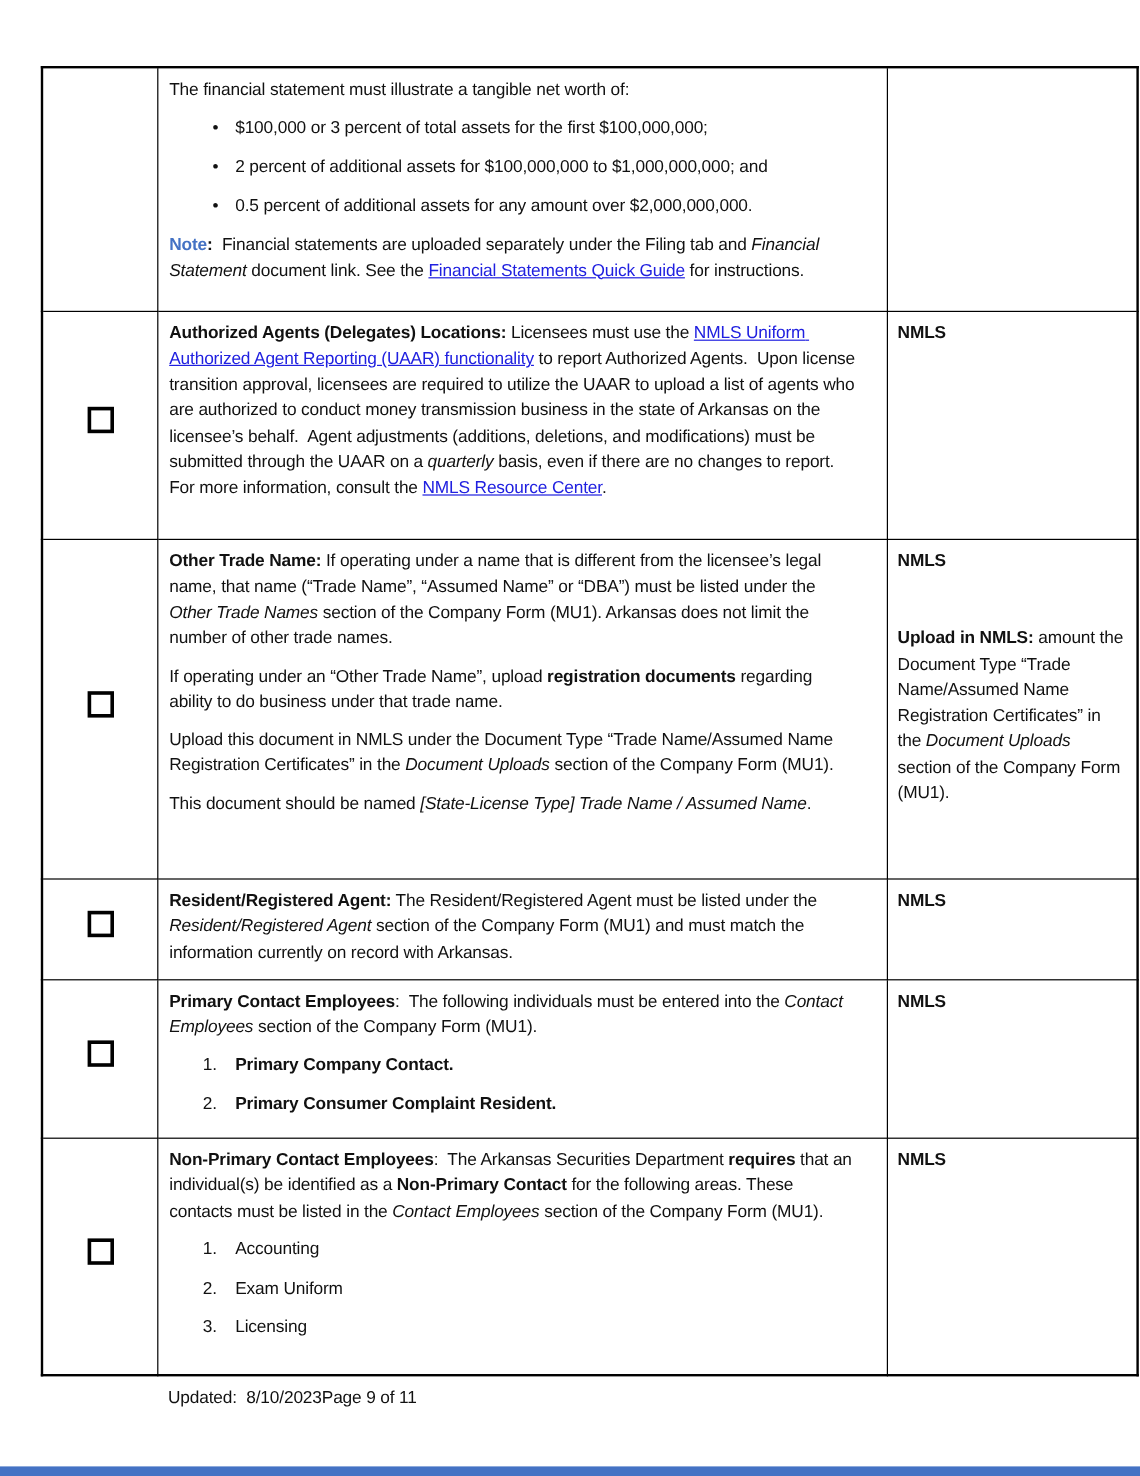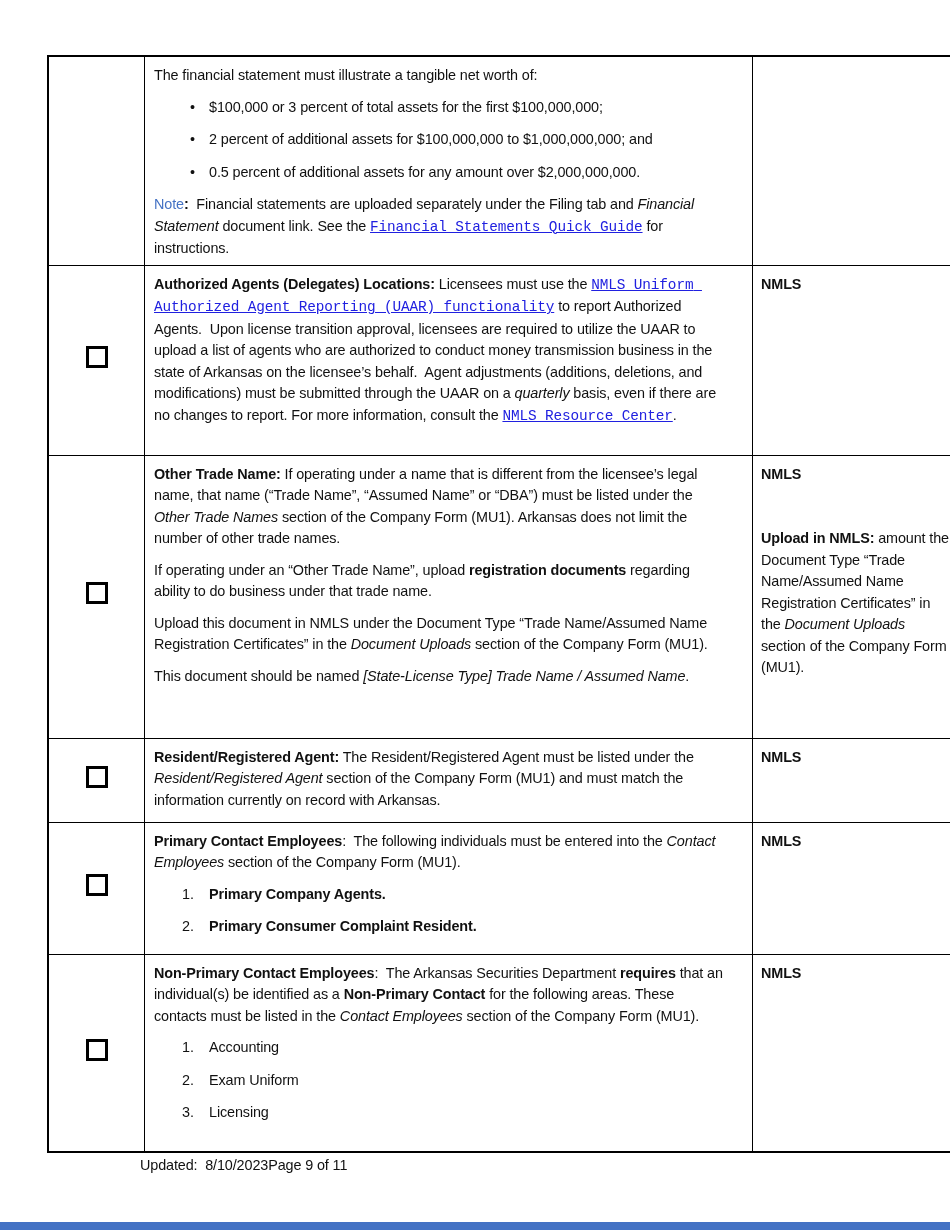--- a/index.html
+++ b/index.html
@@ -2,43 +2,43 @@
 <html style="--link: #2020E0; --note: #4472C4; --accent: #4472C4;"><head>
 <meta charset="utf-8">
 <style>
   html,body{margin:0;padding:0;}
   body{
     width:950px;height:1230px;position:relative;overflow:hidden;
     background:#ffffff;color:#111;
     font-family:"Liberation Sans","DejaVu Sans",sans-serif;
     font-size:14.4px;letter-spacing:-0.12px;line-height:21.5px;
   }
-  .tbl-wrap{position:absolute;left:47px;top:55px;width:856px;}
+  .tbl-wrap{position:absolute;left:34px;top:55px;width:856px;}
   table.tbl{border-collapse:collapse;table-layout:fixed;width:856px;border:2px solid #000;}
   .tbl td{border:1.5px solid #000;vertical-align:top;overflow:hidden;}
   .tbl tr:nth-child(1){height:203px;}
   .tbl tr:nth-child(2){height:190px;}
   .tbl tr:nth-child(3){height:283px;}
   .tbl tr:nth-child(4){height:84px;}
   .tbl tr:nth-child(5){height:127px;}
   .tbl tr:nth-child(6){height:198px;}
   td.col-check{width:93px;vertical-align:middle;text-align:center;}
   td.col-main{width:572px;padding:8px 26px 5px 9px;}
   td.col-side{width:191px;padding:8px 8px 5px 8px;}
   .checkbox{display:inline-block;width:16px;height:16px;border:3px solid #000;background:#fff;}
   .para{margin:0 0 10px 0;white-space:pre-wrap;}
   .para:last-child{margin-bottom:0;}
   .li{position:relative;padding-left:55px;margin:0 0 11px 0;white-space:pre-wrap;}
   .li .marker{position:absolute;white-space:pre;}
   .li.bullet .marker{left:36px;}
   .li.num .marker{left:28px;}
   .b{font-weight:700;}
   .i{font-style:italic;}
-  .note{color:var(--note,#4472C4);font-weight:400;}
-  a.link{color:var(--link,#2020E0);text-decoration:underline;cursor:pointer;font-family:Liberation Mono, monospace;}
+  .note{color:var(--note,#4472C4);font-weight:700;}
+  a.link{color:var(--link,#2020E0);text-decoration:underline;cursor:pointer;}
   .side-gap{margin-top:43px;}
   .footer{position:absolute;left:140px;top:1155px;width:673px;display:flex;justify-content:flex-start;white-space:pre;}
   .accent-bar{position:absolute;left:0;right:0;bottom:0;height:8px;background:var(--accent,#4472C4);}
 </style>
 </head>
 <body>
 
 <div class="tbl-wrap">
   <table class="tbl">
     <tbody id="tbl-body">
@@ -81,21 +81,21 @@
             <div class="para"><span class="b">Resident/Registered Agent:</span><span> The Resident/Registered Agent must be listed under the </span><span class="i">Resident/Registered Agent</span><span> section of the Company Form (MU1) and must match the information currently on record with Arkansas.</span></div>
           </td>
           <td class="col-side">
             <div class="para"><span class="b">NMLS</span></div>
           </td>
         </tr>
         <tr>
           <td class="col-check"><span class="checkbox"></span></td>
           <td class="col-main">
             <div class="para"><span class="b">Primary Contact Employees</span><span>:  The following individuals must be entered into the </span><span class="i">Contact Employees</span><span> section of the Company Form (MU1).</span></div>
-            <div class="li num"><span class="marker">1.</span><span class="b">Primary Company Agents.</span></div>
+            <div class="li num"><span class="marker">1.</span><span class="b">Primary Company Contact.</span></div>
             <div class="li num"><span class="marker">2.</span><span class="b">Primary Consumer Complaint Resident.</span></div>
           </td>
           <td class="col-side">
             <div class="para"><span class="b">NMLS</span></div>
           </td>
         </tr>
         <tr>
           <td class="col-check"><span class="checkbox"></span></td>
           <td class="col-main">
             <div class="para"><span class="b">Non-Primary Contact Employees</span><span>:  The Arkansas Securities Department </span><span class="b">requires</span><span> that an individual(s) be identified as a </span><span class="b">Non-Primary Contact</span><span> for the following areas. These contacts must be listed in the </span><span class="i">Contact Employees</span><span> section of the Company Form (MU1).</span></div>

